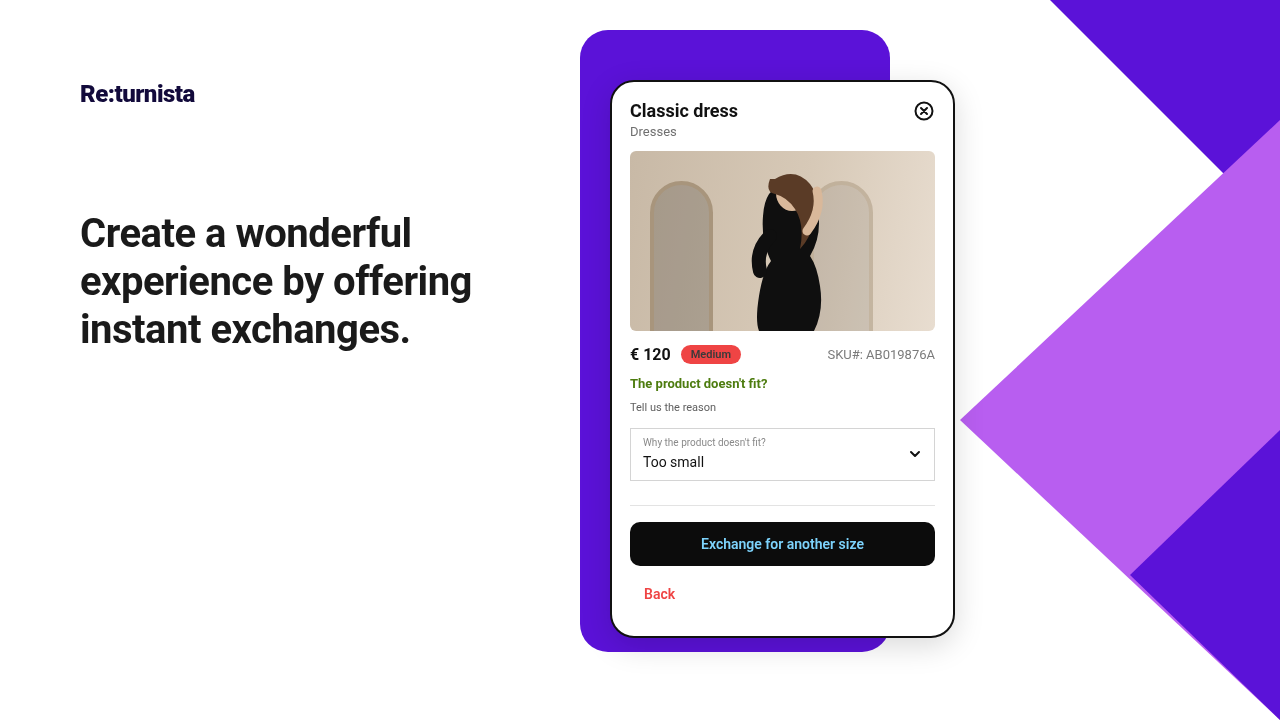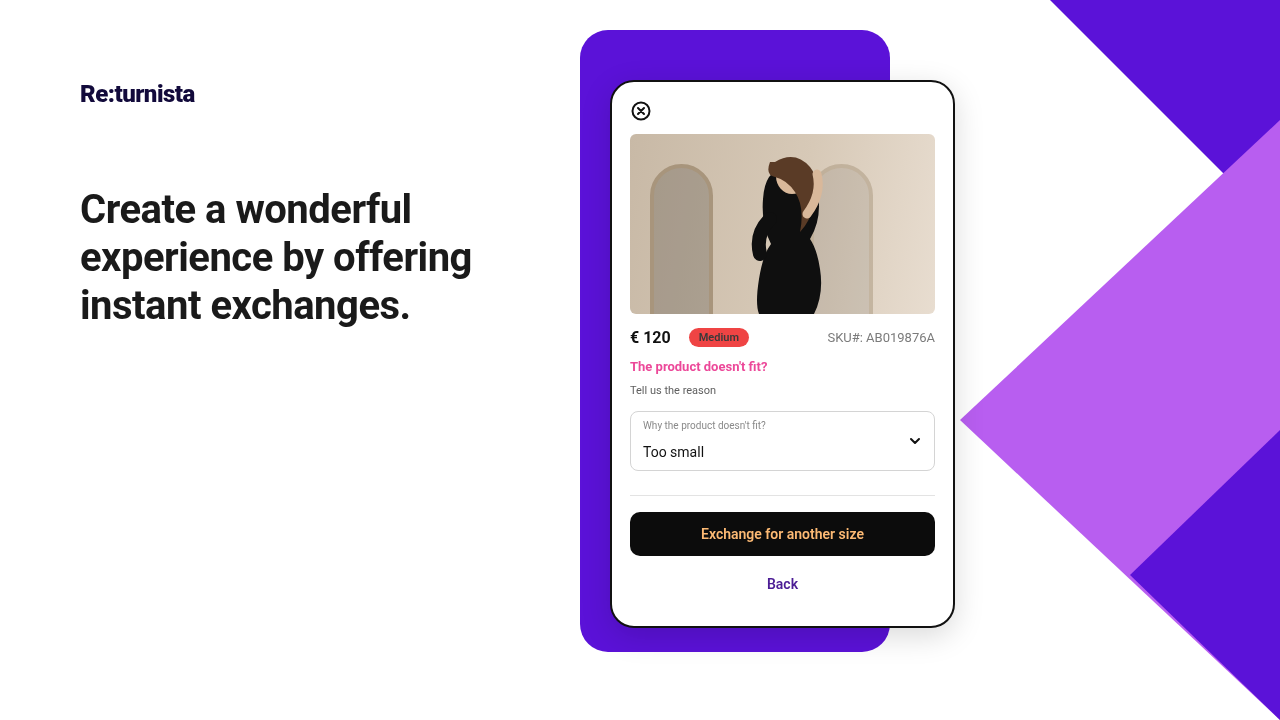--- a/index.html
+++ b/index.html
@@ -1,48 +1,48 @@
 <!DOCTYPE html>
 <html><head>
 <meta charset="utf-8">
 <style>
   html,body{margin:0;padding:0;width:1280px;height:720px;background:#fff;font-family:-apple-system,BlinkMacSystemFont,"Segoe UI",Roboto,"Helvetica Neue",Arial,sans-serif;overflow:hidden;position:relative}
   .bg-shapes{position:absolute;right:0;top:0;width:500px;height:720px;pointer-events:none}
   .left{position:absolute;left:80px;top:80px;width:440px}
   .logo{font-weight:900;font-size:24px;color:#120a3b;letter-spacing:-0.5px}
   .logo .re{font-weight:900}
   .logo .colon{font-weight:900}
-  .headline{margin-top:78px;font-size:40px;line-height:1.2;font-weight:700;color:#1a1a1a;letter-spacing:-0.5px}
+  .headline{margin-top:102px;font-size:40px;line-height:1.2;font-weight:700;color:#1a1a1a;letter-spacing:-0.5px}
   .stage{position:absolute;left:580px;top:30px;width:420px;height:680px}
   .purple-card{position:absolute;left:0;top:0;width:310px;height:622px;background:#5b12d8;border-radius:28px}
   .phone{position:absolute;left:30px;top:50px;width:345px;background:#fff;border-radius:24px;border:2px solid #111;box-shadow:0 8px 30px rgba(0,0,0,.15);padding:18px 0 20px;box-sizing:border-box}
   .phone-inner{padding:0 18px}
   .ph-header{display:flex;justify-content:space-between;align-items:flex-start}
   .ph-title{font-size:18px;font-weight:700;color:#111;line-height:1.2}
   .ph-cat{font-size:13px;color:#6f6f6f;margin-top:2px}
   .close-btn{width:22px;height:22px;display:flex;align-items:center;justify-content:center;cursor:pointer}
   .product-img{margin:12px 18px 0;border-radius:6px;overflow:hidden;height:180px;position:relative;background:linear-gradient(100deg,#c8b9a6 0%,#d7c9b7 55%,#e8ddd0 100%)}
   .window{position:absolute;border:4px solid #a8957c;border-radius:100px 100px 0 0;background:rgba(0,0,0,.18)}
   .window.w1{left:20px;top:30px;width:55px;height:150px}
   .window.w2{left:180px;top:30px;width:55px;height:150px;border-radius:80px 80px 0 0;opacity:.5}
   .model{position:absolute;left:95px;top:20px;width:130px;height:160px}
   .price-row{display:flex;align-items:center;justify-content:space-between;margin-top:14px}
-  .price-left{display:flex;align-items:flex-start;gap:18px}
+  .price-left{display:flex;align-items:flex-start;gap:10px}
   .price{font-size:16px;font-weight:700;color:#111}
   .size-pill{background:#ef4444;color:#3a3a3a;font-size:11px;font-weight:600;padding:3px 10px;border-radius:12px}
   .sku{font-size:13px;color:#7b7b7b}
-  .fit-q{margin-top:12px;font-size:13px;font-weight:700;color:#ec4899}
+  .fit-q{margin-top:12px;font-size:13px;font-weight:700;color:#4d7c0f}
   .fit-sub{margin-top:10px;font-size:11px;color:#5f5f5f}
-  .select{margin-top:14px;border:1px solid #d4d4d4;border-radius:8px;padding:8px 12px 10px;position:relative;cursor:pointer}
+  .select{margin-top:14px;border:1px solid #d4d4d4;border-radius:0;padding:8px 12px 10px;position:relative;cursor:pointer}
   .select-label{font-size:10px;color:#8a8a8a}
-  .select-value{font-size:14px;color:#111;margin-top:13px}
+  .select-value{font-size:14px;color:#111;margin-top:6px}
   .chev{position:absolute;right:12px;top:50%;transform:translateY(-50%)}
   .divider{height:1px;background:#e3e3e3;margin:24px 0 16px}
-  .btn-primary{background:#0c0c0c;color:#fdba74;text-align:center;padding:14px;border-radius:10px;font-size:14px;font-weight:600;cursor:pointer}
-  .btn-secondary{text-align:center;padding:14px;font-size:14px;font-weight:600;color:#4c1d95;cursor:pointer;margin-top:6px}
+  .btn-primary{background:#0c0c0c;color:#7dd3fc;text-align:center;padding:14px;border-radius:10px;font-size:14px;font-weight:600;cursor:pointer}
+  .btn-secondary{text-align:left;padding:14px;font-size:14px;font-weight:600;color:#ef4444;cursor:pointer;margin-top:6px}
 </style>
 </head>
 <body>
 
 <svg class="bg-shapes" viewBox="0 0 500 720">
   <polygon points="500,0 270,0 500,230" fill="#5b12d8"></polygon>
   <polygon points="500,720 500,120 180,420" fill="#b85ef0"></polygon>
   <polygon points="500,720 500,430 350,575" fill="#5b12d8"></polygon>
 </svg>
 
@@ -52,20 +52,24 @@
   </div>
   <div class="headline">Create a wonderful experience by offering instant exchanges.</div>
 </div>
 
 <div class="stage">
   <div class="purple-card"></div>
 
   <div class="phone">
     <div class="phone-inner">
       <div class="ph-header">
+        <div>
+          <div class="ph-title">Classic dress</div>
+          <div class="ph-cat">Dresses</div>
+        </div>
         <div class="close-btn">
           <svg width="20" height="20" viewBox="0 0 20 20">
             <circle cx="10" cy="10" r="8.5" fill="none" stroke="#111" stroke-width="2"></circle>
             <path d="M7 7 L13 13 M13 7 L7 13" stroke="#111" stroke-width="2" stroke-linecap="round"></path>
           </svg>
         </div>
       </div>
     </div>
 
     <div class="product-img">

